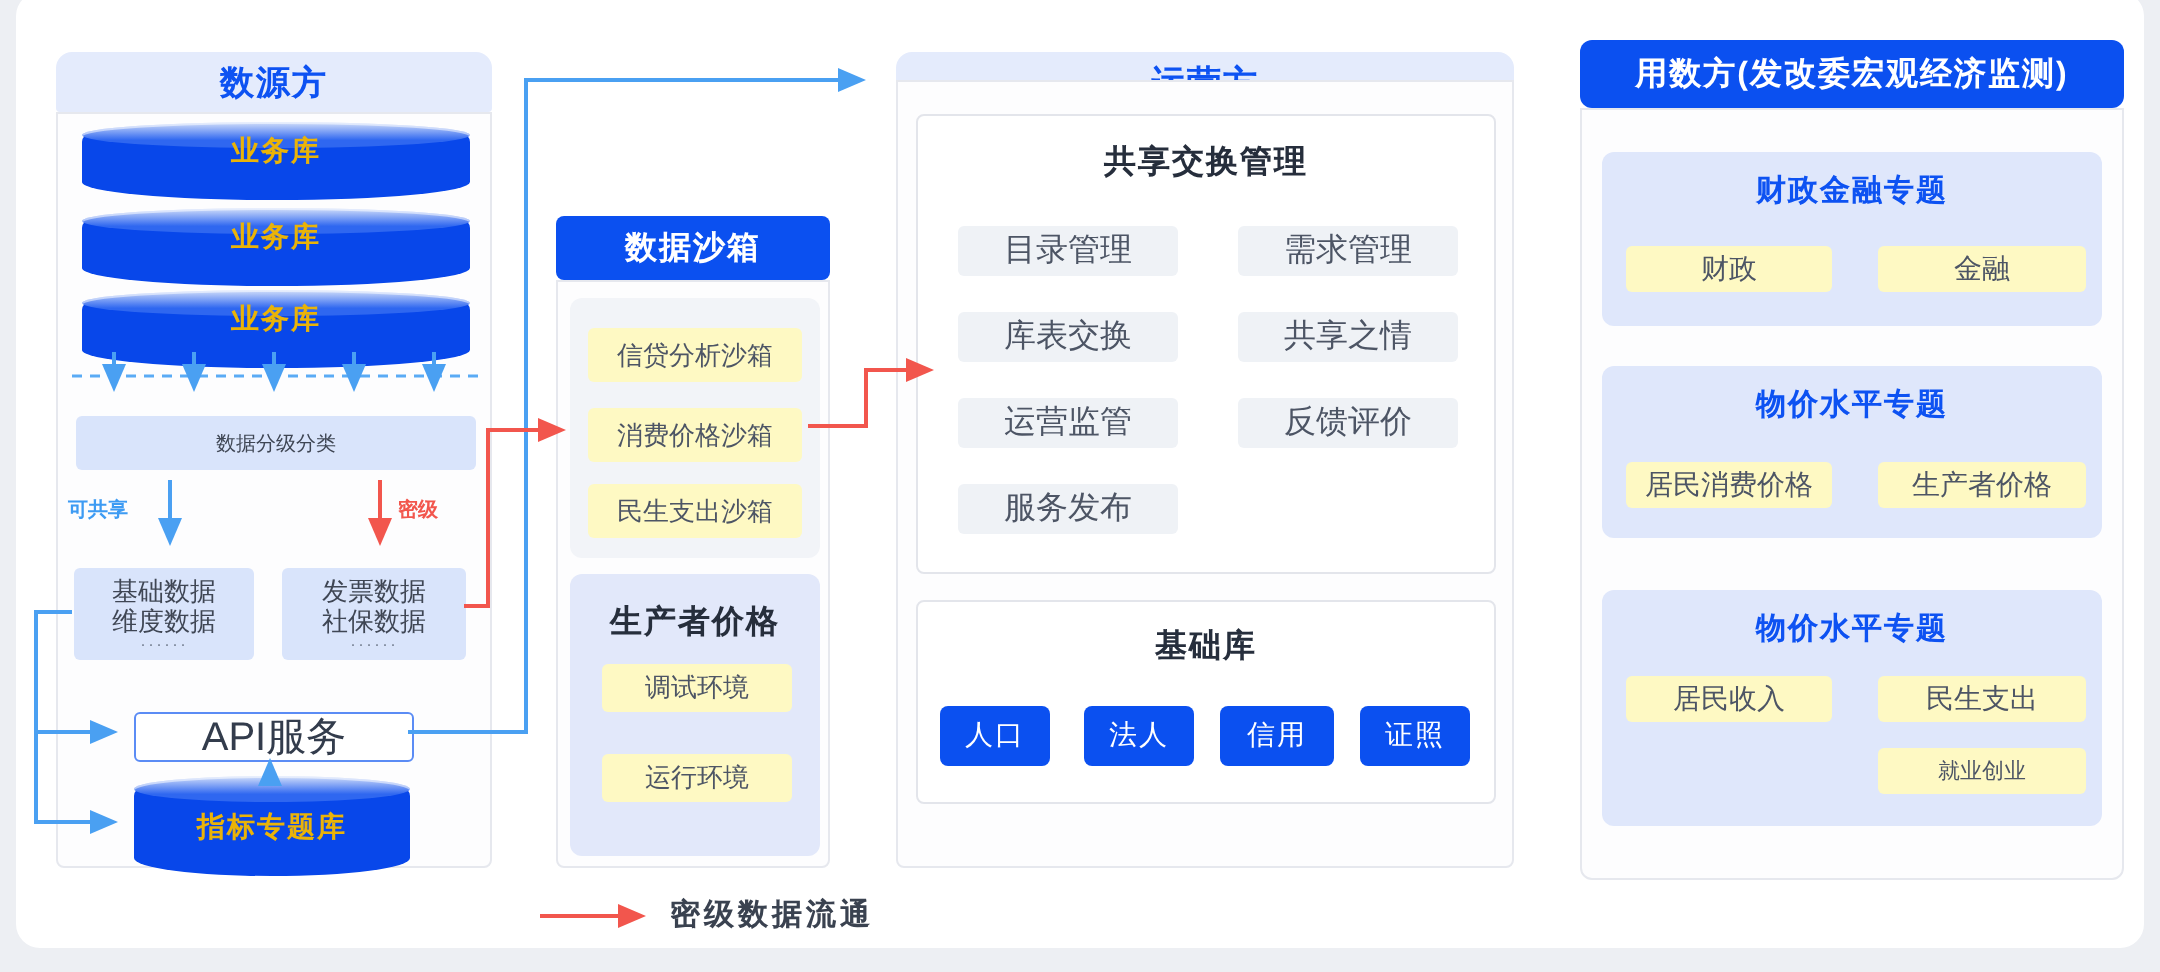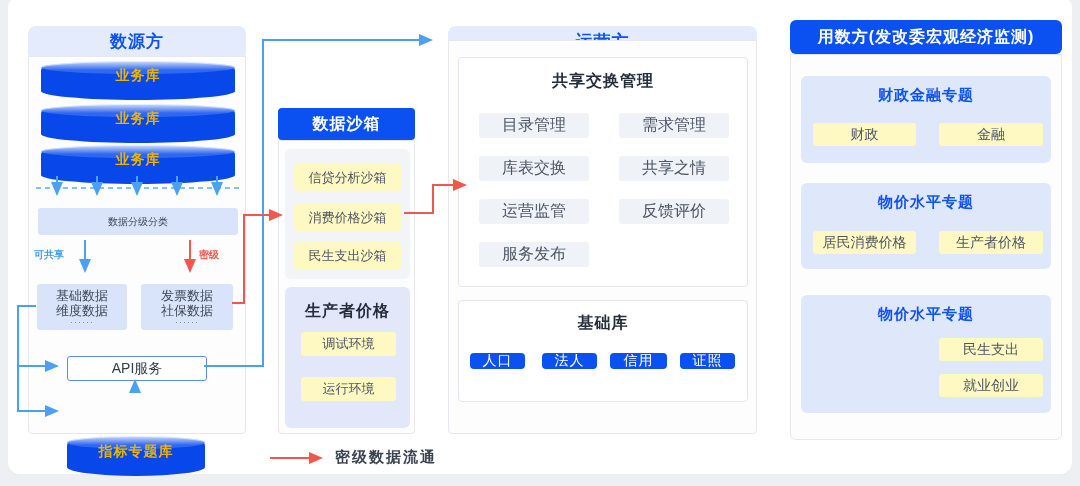--- a/index.html
+++ b/index.html
@@ -32,37 +32,37 @@
     display:flex;align-items:flex-end;justify-content:center;}
   .cyl::before{
     content:"";position:absolute;left:0;right:0;top:-6px;height:13px;border-radius:50%;
     background:linear-gradient(#d4e0fa,#2f67f0 70%);
     box-shadow:0 1px 0 rgba(255,255,255,.5) inset;
   }
   .cyl .cyl-label{position:relative;color:#eab308;font-size:14px;font-weight:bold;padding-bottom:15px;letter-spacing:1px;}
   .flow-label{position:absolute;font-size:10px;font-weight:bold;}
   .api-box{
     position:absolute;background:#ffffff;border:1px solid #5b8cf5;border-radius:3px;
-    display:flex;align-items:center;justify-content:center;font-size:14px;color:#333c4c;
+    display:flex;align-items:center;justify-content:center;font-size:20px;color:#333c4c;
   }
   .section{position:absolute;border-radius:6px;box-sizing:border-box;}
   .white-chip{
     position:absolute;background:#fef9c3;border-radius:3px;
     display:flex;align-items:center;justify-content:center;font-size:13px;color:#4d5565;
   }
   .sub-box{
     position:absolute;background:#ffffff;border:1px solid #e3e5eb;border-radius:4px;box-sizing:border-box;
   }
   .sub-box-title{margin-top:13px;text-align:center;font-size:16px;font-weight:bold;color:#262e3c;letter-spacing:1px;}
   .gray-btn{
     position:absolute;width:110px;height:25px;background:#eff2f6;border-radius:3px;
     display:flex;align-items:center;justify-content:center;font-size:16px;color:#4d5565;
   }
   .blue-btn{
-    position:absolute;height:16px;background:#0b50f0;border-radius:4px;
+    position:absolute;height:30px;background:#0b50f0;border-radius:4px;
     display:flex;align-items:center;justify-content:center;font-size:14px;color:#ffffff;letter-spacing:1px;
   }
   .topic{position:absolute;background:#dfe7fb;border-radius:6px;}
   .topic-title{margin-top:10px;text-align:center;font-size:15px;font-weight:bold;color:#0d52f2;letter-spacing:1px;}
   .sec-title{margin-top:14px;text-align:center;font-size:16px;font-weight:bold;color:#262e3c;letter-spacing:1px;}
   #legend-text{position:absolute;left:335px;top:448px;font-size:15px;font-weight:bold;color:#3a4250;letter-spacing:2px;}
   #wires{position:absolute;left:0;top:0;pointer-events:none;z-index:6;}
 </style>
 </head>
 <body>
@@ -94,21 +94,21 @@
         <span class="dots">······</span>
       </div>
       <div class="node node-ml" style="left:112px;top:227px;width:92px;height:46px;">
         <span>发票数据</span>
         <span>社保数据</span>
         <span class="dots">······</span>
       </div>
 
       <div class="api-box" style="left:38px;top:299px;width:138px;height:23px;">API服务</div>
 
-      <div class="cyl" style="left:38px;top:337px;width:138px;height:34px;margin-top:48px;">
+      <div class="cyl" style="left:38px;top:337px;width:138px;height:44px;">
         <span class="cyl-label">指标专题库</span>
       </div>
     </div>
   </div>
 
   <div class="panel" style="left:278px;top:108px;width:137px;height:326px;">
     <div class="panel-head solid" style="height:32px;">数据沙箱</div>
     <div class="panel-body" style="top:32px;padding-left:48px;">
       <div class="section" style="left:6px;top:8px;width:125px;height:130px;background:#f2f4f8;">
         <div class="white-chip" style="left:9px;top:15px;width:107px;height:27px;">信贷分析沙箱</div>
@@ -154,22 +154,23 @@
         <div class="white-chip" style="left:12px;top:47px;width:103px;height:23px;font-size:14px;">财政</div>
         <div class="white-chip" style="left:138px;top:47px;width:104px;height:23px;font-size:14px;">金融</div>
       </div>
       <div class="topic" style="left:10px;top:128px;width:250px;height:86px;">
         <div class="topic-title">物价水平专题</div>
         <div class="white-chip" style="left:12px;top:48px;width:103px;height:23px;font-size:14px;">居民消费价格</div>
         <div class="white-chip" style="left:138px;top:48px;width:104px;height:23px;font-size:14px;">生产者价格</div>
       </div>
       <div class="topic" style="left:10px;top:240px;width:250px;height:118px;">
         <div class="topic-title">物价水平专题</div>
+        <div class="white-chip" style="left:12px;top:43px;width:103px;height:23px;font-size:14px;">居民收入</div>
         <div class="white-chip" style="left:138px;top:43px;width:104px;height:23px;font-size:14px;">民生支出</div>
-        <div class="white-chip" style="left:138px;top:79px;width:104px;height:23px;font-size:14px;">就业创业</div>
+        <div class="white-chip" style="left:138px;top:79px;width:104px;height:23px;font-size:11px;">就业创业</div>
       </div>
     </div>
   </div>
 
   <span id="legend-text">密级数据流通</span>
 
   <svg id="wires" width="1080" height="486" viewBox="0 0 1080 486">
     <defs>
       <marker id="ab" markerWidth="8" markerHeight="8" refX="5.5" refY="3" orient="auto">
         <path d="M0,0 L7,3 L0,6 Z" fill="#4aa0f2"></path>

